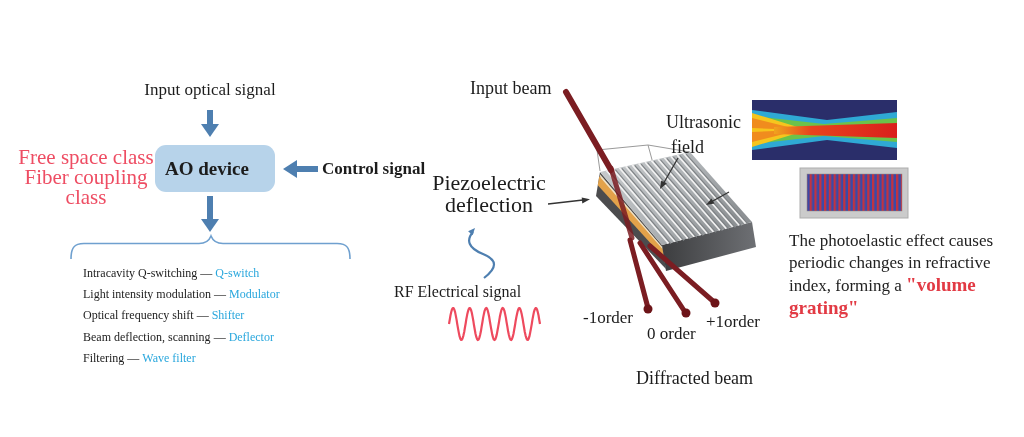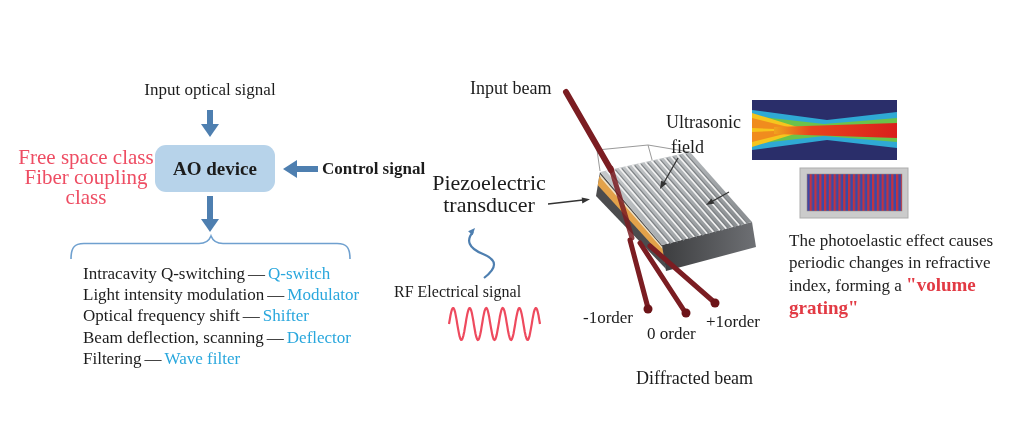--- a/index.html
+++ b/index.html
@@ -3,26 +3,26 @@
 <meta charset="utf-8">
 <style>
   html,body{margin:0;padding:0;background:#fff;}
   .canvas{
     position:relative;width:1024px;height:437px;background:#ffffff;overflow:hidden;
     font-family:"Liberation Serif","DejaVu Serif",serif;color:#1c1c1c;
   }
   .canvas svg{position:absolute;left:0;top:0;}
   .txt{position:absolute;white-space:nowrap;}
   .input-optical{left:144px;top:80px;width:132px;text-align:center;font-size:17px;}
-  .ao-box-label{left:155px;top:145px;width:120px;height:47px;display:flex;align-items:center;justify-content:center;
+  .ao-box-label{left:147px;top:145px;width:120px;height:47px;display:flex;align-items:center;justify-content:center;
     font-weight:700;font-size:19px;}
   .control{left:322px;top:159px;font-size:17px;font-weight:bold;}
   .class-red{left:12px;top:147px;width:148px;text-align:center;font-size:21px;line-height:20px;
     color:var(--class-red,#ee4d63);white-space:normal;}
-  .func-list{left:83px;top:263px;font-size:17px;line-height:21.2px;}
+  .func-list{left:83px;top:263px;font-size:12px;line-height:21.2px;}
   .func-term{color:var(--term-cyan,#29a7dd);}
   .dash{margin:0 3px;}
   .input-beam{left:470px;top:78px;font-size:18px;}
   .ultrasonic{left:666px;top:110px;font-size:18px;line-height:25px;white-space:normal;width:110px;}
   .ultra2{padding-left:5px;}
   .piezo{left:428px;top:172px;width:122px;text-align:center;font-size:22px;line-height:22px;white-space:normal;}
   .rf{left:394px;top:283px;font-size:16px;}
   .ord-m1{left:583px;top:308px;font-size:17px;}
   .ord-0{left:647px;top:324px;font-size:17px;}
   .ord-p1{left:706px;top:312px;font-size:17px;}
@@ -202,21 +202,21 @@
 
   <div class="txt input-beam">Input beam</div>
 
   <div class="txt ultrasonic">
     <span>Ultrasonic</span><br>
     <span class="ultra2">field</span>
   </div>
 
   <div class="txt piezo">
     <span>Piezoelectric</span><br>
-    <span>transducer</span>
+    <span>deflection</span>
   </div>
 
   <div class="txt rf">RF Electrical signal</div>
 
   <div class="txt ord-m1">-1order</div>
   <div class="txt ord-0">0 order</div>
   <div class="txt ord-p1">+1order</div>
 
   <div class="txt diffracted">Diffracted beam</div>
 

